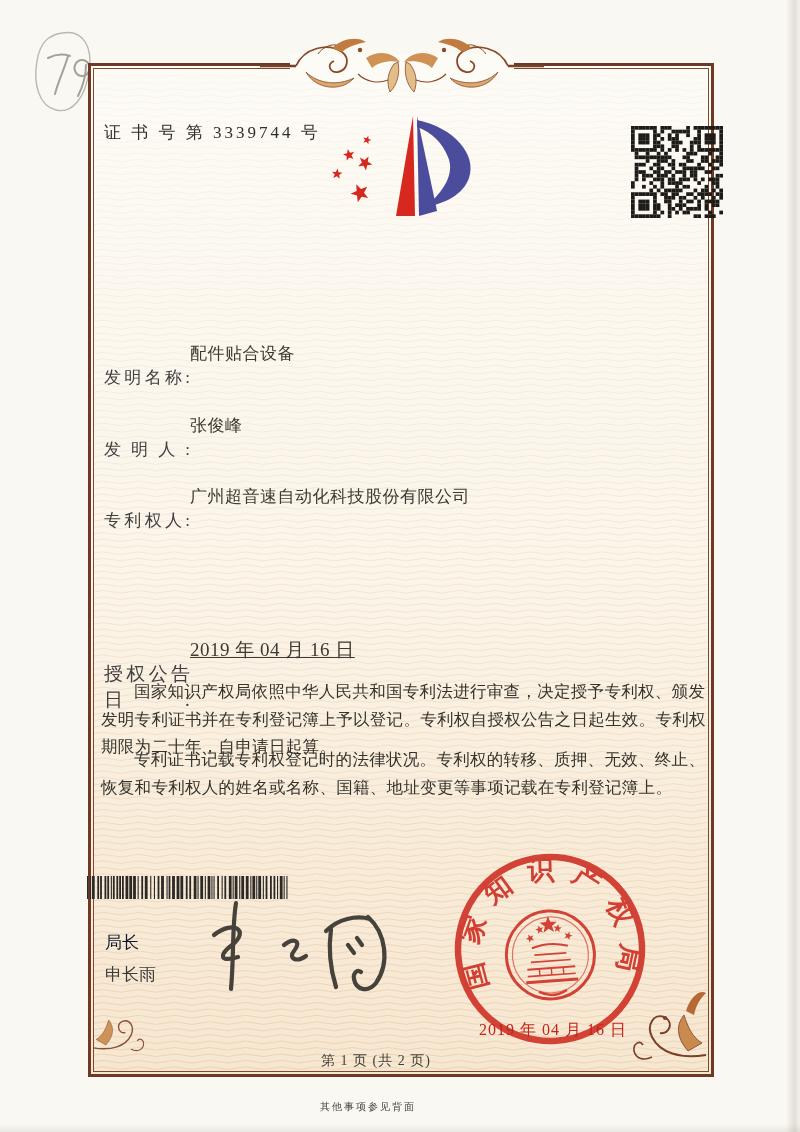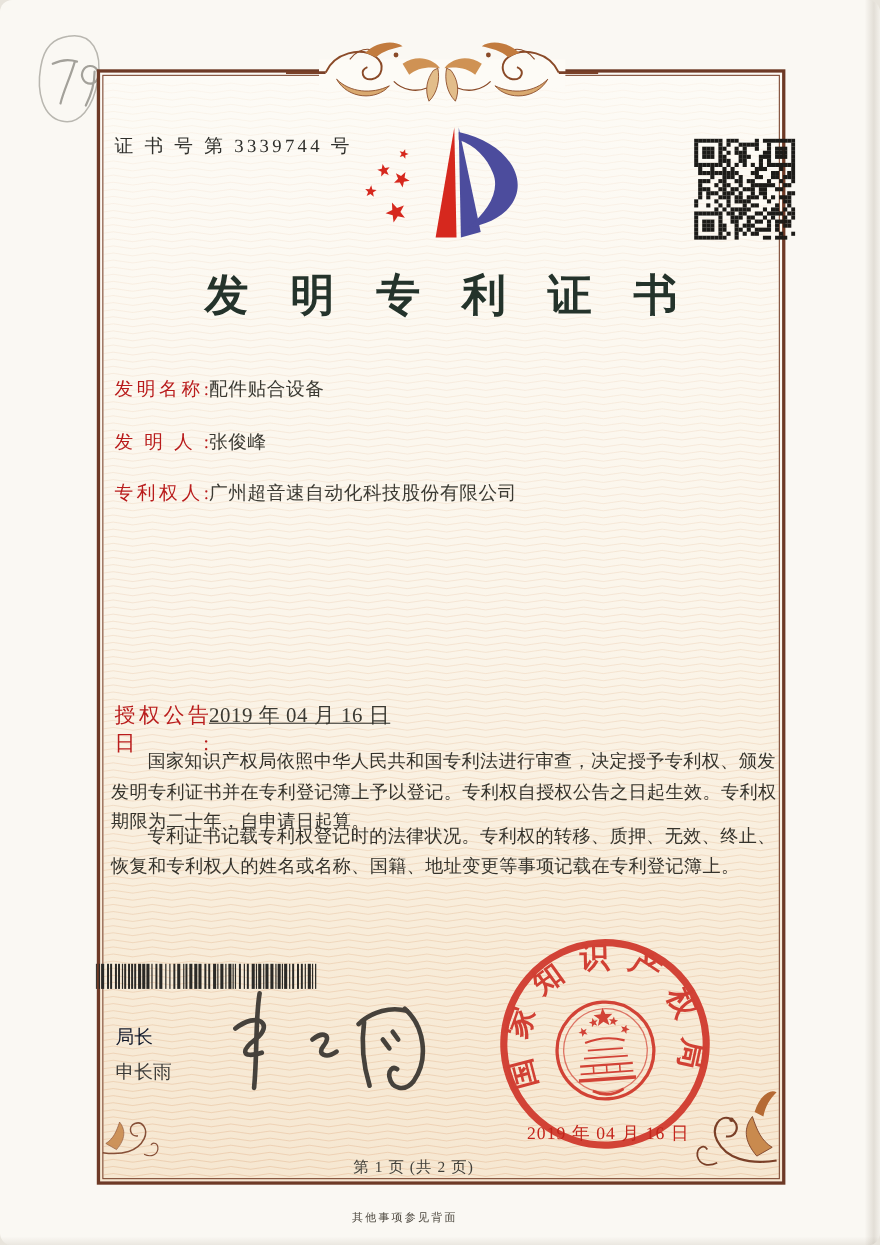--- a/index.html
+++ b/index.html
@@ -1,21 +1,20 @@
 <!DOCTYPE html>
 <html><head>
 <meta charset="utf-8">
 <style>
   html,body { margin:0; padding:0; background:#e8e4dc; }
   .page {
     position:relative; width:800px; height:1132px; margin:0 auto;
     background:#faf8f3; overflow:hidden;
     font-family:"Liberation Serif","DejaVu Serif",serif;
     color:#3b3a35;
-    border-radius:11px;
   }
   .edge-right { position:absolute; right:0; top:0; width:14px; height:100%;
     background:linear-gradient(90deg, rgba(0,0,0,0), rgba(120,105,85,.18) 60%, rgba(120,105,85,.05)); }
   .edge-bottom { position:absolute; left:0; bottom:0; width:100%; height:8px;
     background:linear-gradient(180deg, rgba(0,0,0,0), rgba(120,105,85,.12)); }
 
   .frame {
     position:absolute; left:88px; top:63px; width:626px; height:1014px;
     box-sizing:border-box; border:3px solid #6e3a26;
     background:linear-gradient(180deg,#fdfbf6 0%,#fbf5ea 50%,#f8ecd9 78%,#f6e7d1 100%);
@@ -34,21 +33,21 @@
   .logo { position:absolute; left:320px; top:110px; }
   .qr { position:absolute; left:631px; top:126px; }
 
   .title { position:absolute; left:88px; top:241px; width:626px; margin:0;
     text-align:center; font-size:40px; font-weight:600; letter-spacing:14px;
     text-indent:14px; color:#24332b; }
 
   .fields { position:absolute; left:104px; top:342px; width:600px; font-size:17px; }
   .field-row { line-height:24px; margin-bottom:23.6px; white-space:nowrap; }
   .flabel { display:inline-block; width:86px; text-align:justify; text-align-last:justify;
-    vertical-align:top; color:#b91c1c; }
+    vertical-align:top; color:#404040;margin-top:24px; }
   .fvalue { margin-left:0; color:#3b3a33; letter-spacing:.5px; }
   .fvalue.multiline { display:inline-block; white-space:pre-line; line-height:27px;
     vertical-align:top; max-width:480px; }
 
   .grant-row { position:absolute; left:104px; top:637px; width:600px; font-size:19px;text-decoration:underline; }
   .grant-row .g2 { position:absolute; left:351px; }
 
   .para { position:absolute; left:101px; width:613px; margin:0;
     font-size:16.5px; line-height:27.5px; text-indent:2em; color:#35332c;
     letter-spacing:.3px; }
@@ -619,21 +618,20 @@
       <rect x="22.08" y="88.32" width="3.73" height="3.73" fill="#1c1b18"></rect>
       <rect x="25.76" y="88.32" width="3.73" height="3.73" fill="#1c1b18"></rect>
       <rect x="36.80" y="88.32" width="3.73" height="3.73" fill="#1c1b18"></rect>
       <rect x="62.56" y="88.32" width="3.73" height="3.73" fill="#1c1b18"></rect>
       <rect x="66.24" y="88.32" width="3.73" height="3.73" fill="#1c1b18"></rect>
       <rect x="73.60" y="88.32" width="3.73" height="3.73" fill="#1c1b18"></rect>
       <rect x="77.28" y="88.32" width="3.73" height="3.73" fill="#1c1b18"></rect>
       <rect x="80.96" y="88.32" width="3.73" height="3.73" fill="#1c1b18"></rect>
     </svg>
 
-  <h1 class="title">发 明 专 利 证 书</h1>
 
   <div class="fields" id="fieldsBox">
       <div class="field-row"><span class="flabel">发明名称:</span><span class="fvalue">配件贴合设备</span></div>
       <div class="field-row"><span class="flabel">发明人:</span><span class="fvalue">张俊峰</span></div>
       <div class="field-row"><span class="flabel">专利权人:</span><span class="fvalue">广州超音速自动化科技股份有限公司</span></div>
     </div>
 
   <div class="grant-row">
     <span class="flabel">授权公告日:</span><span class="fvalue">2019 年 04 月 16 日</span>
   </div>

